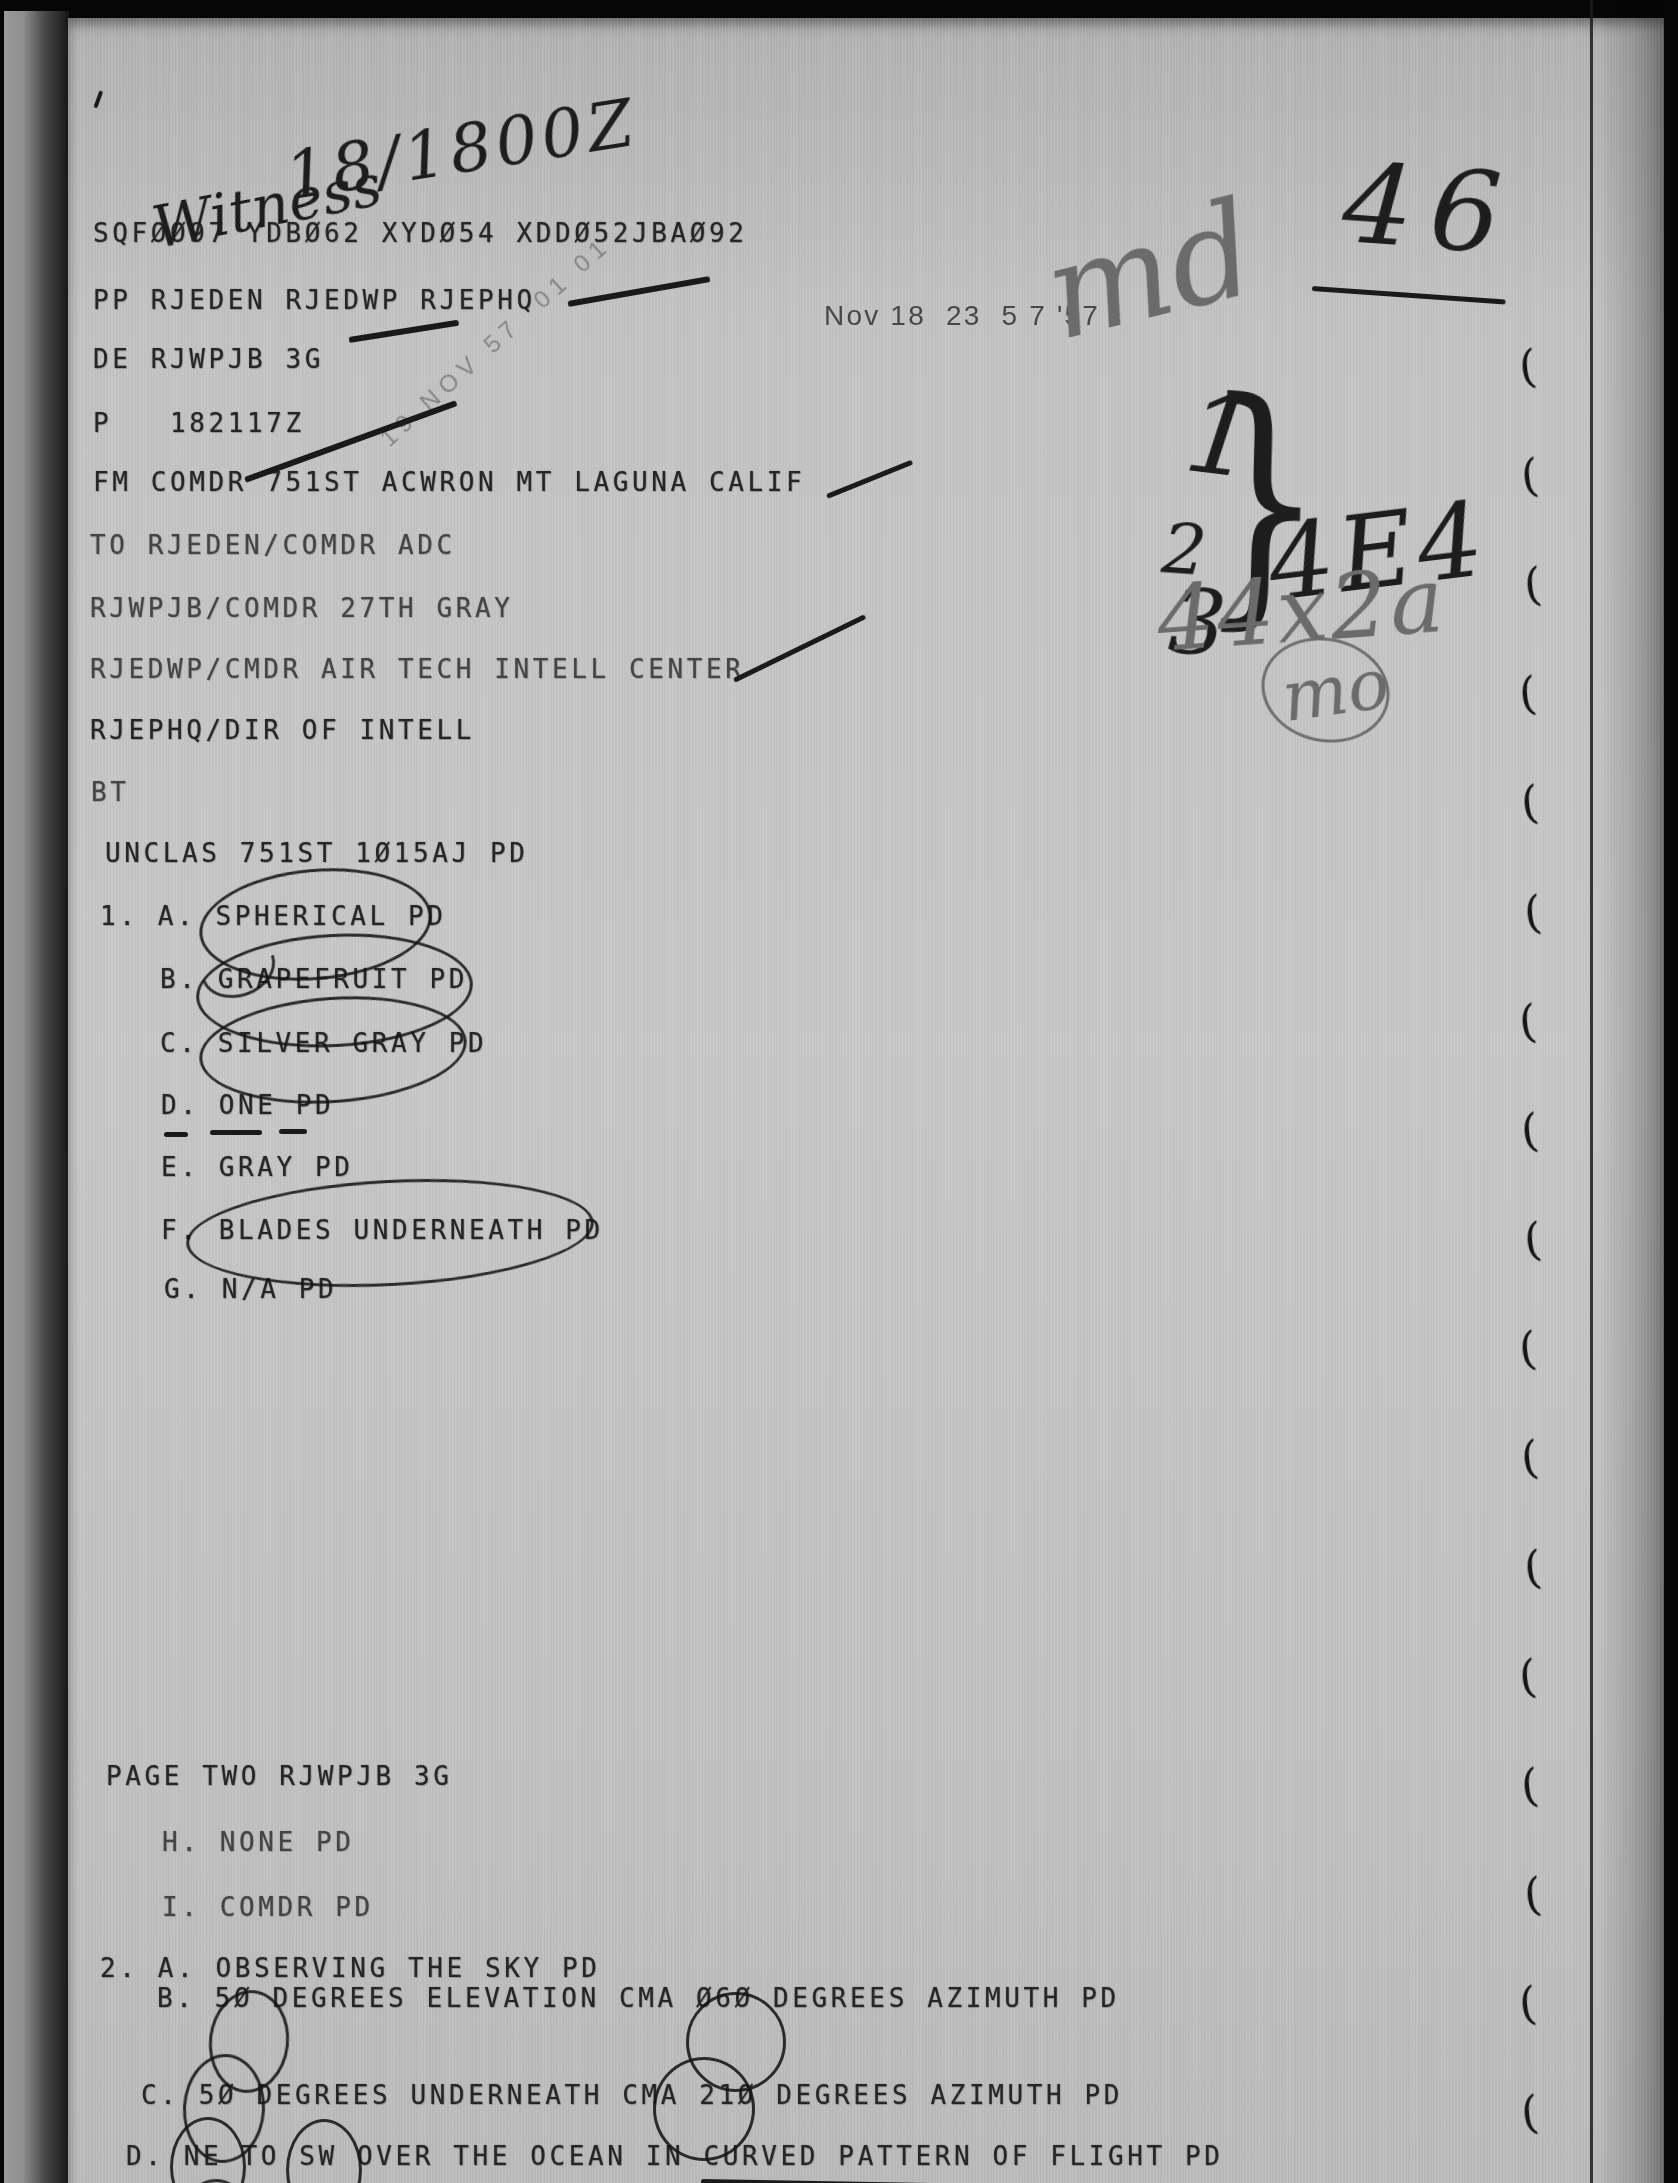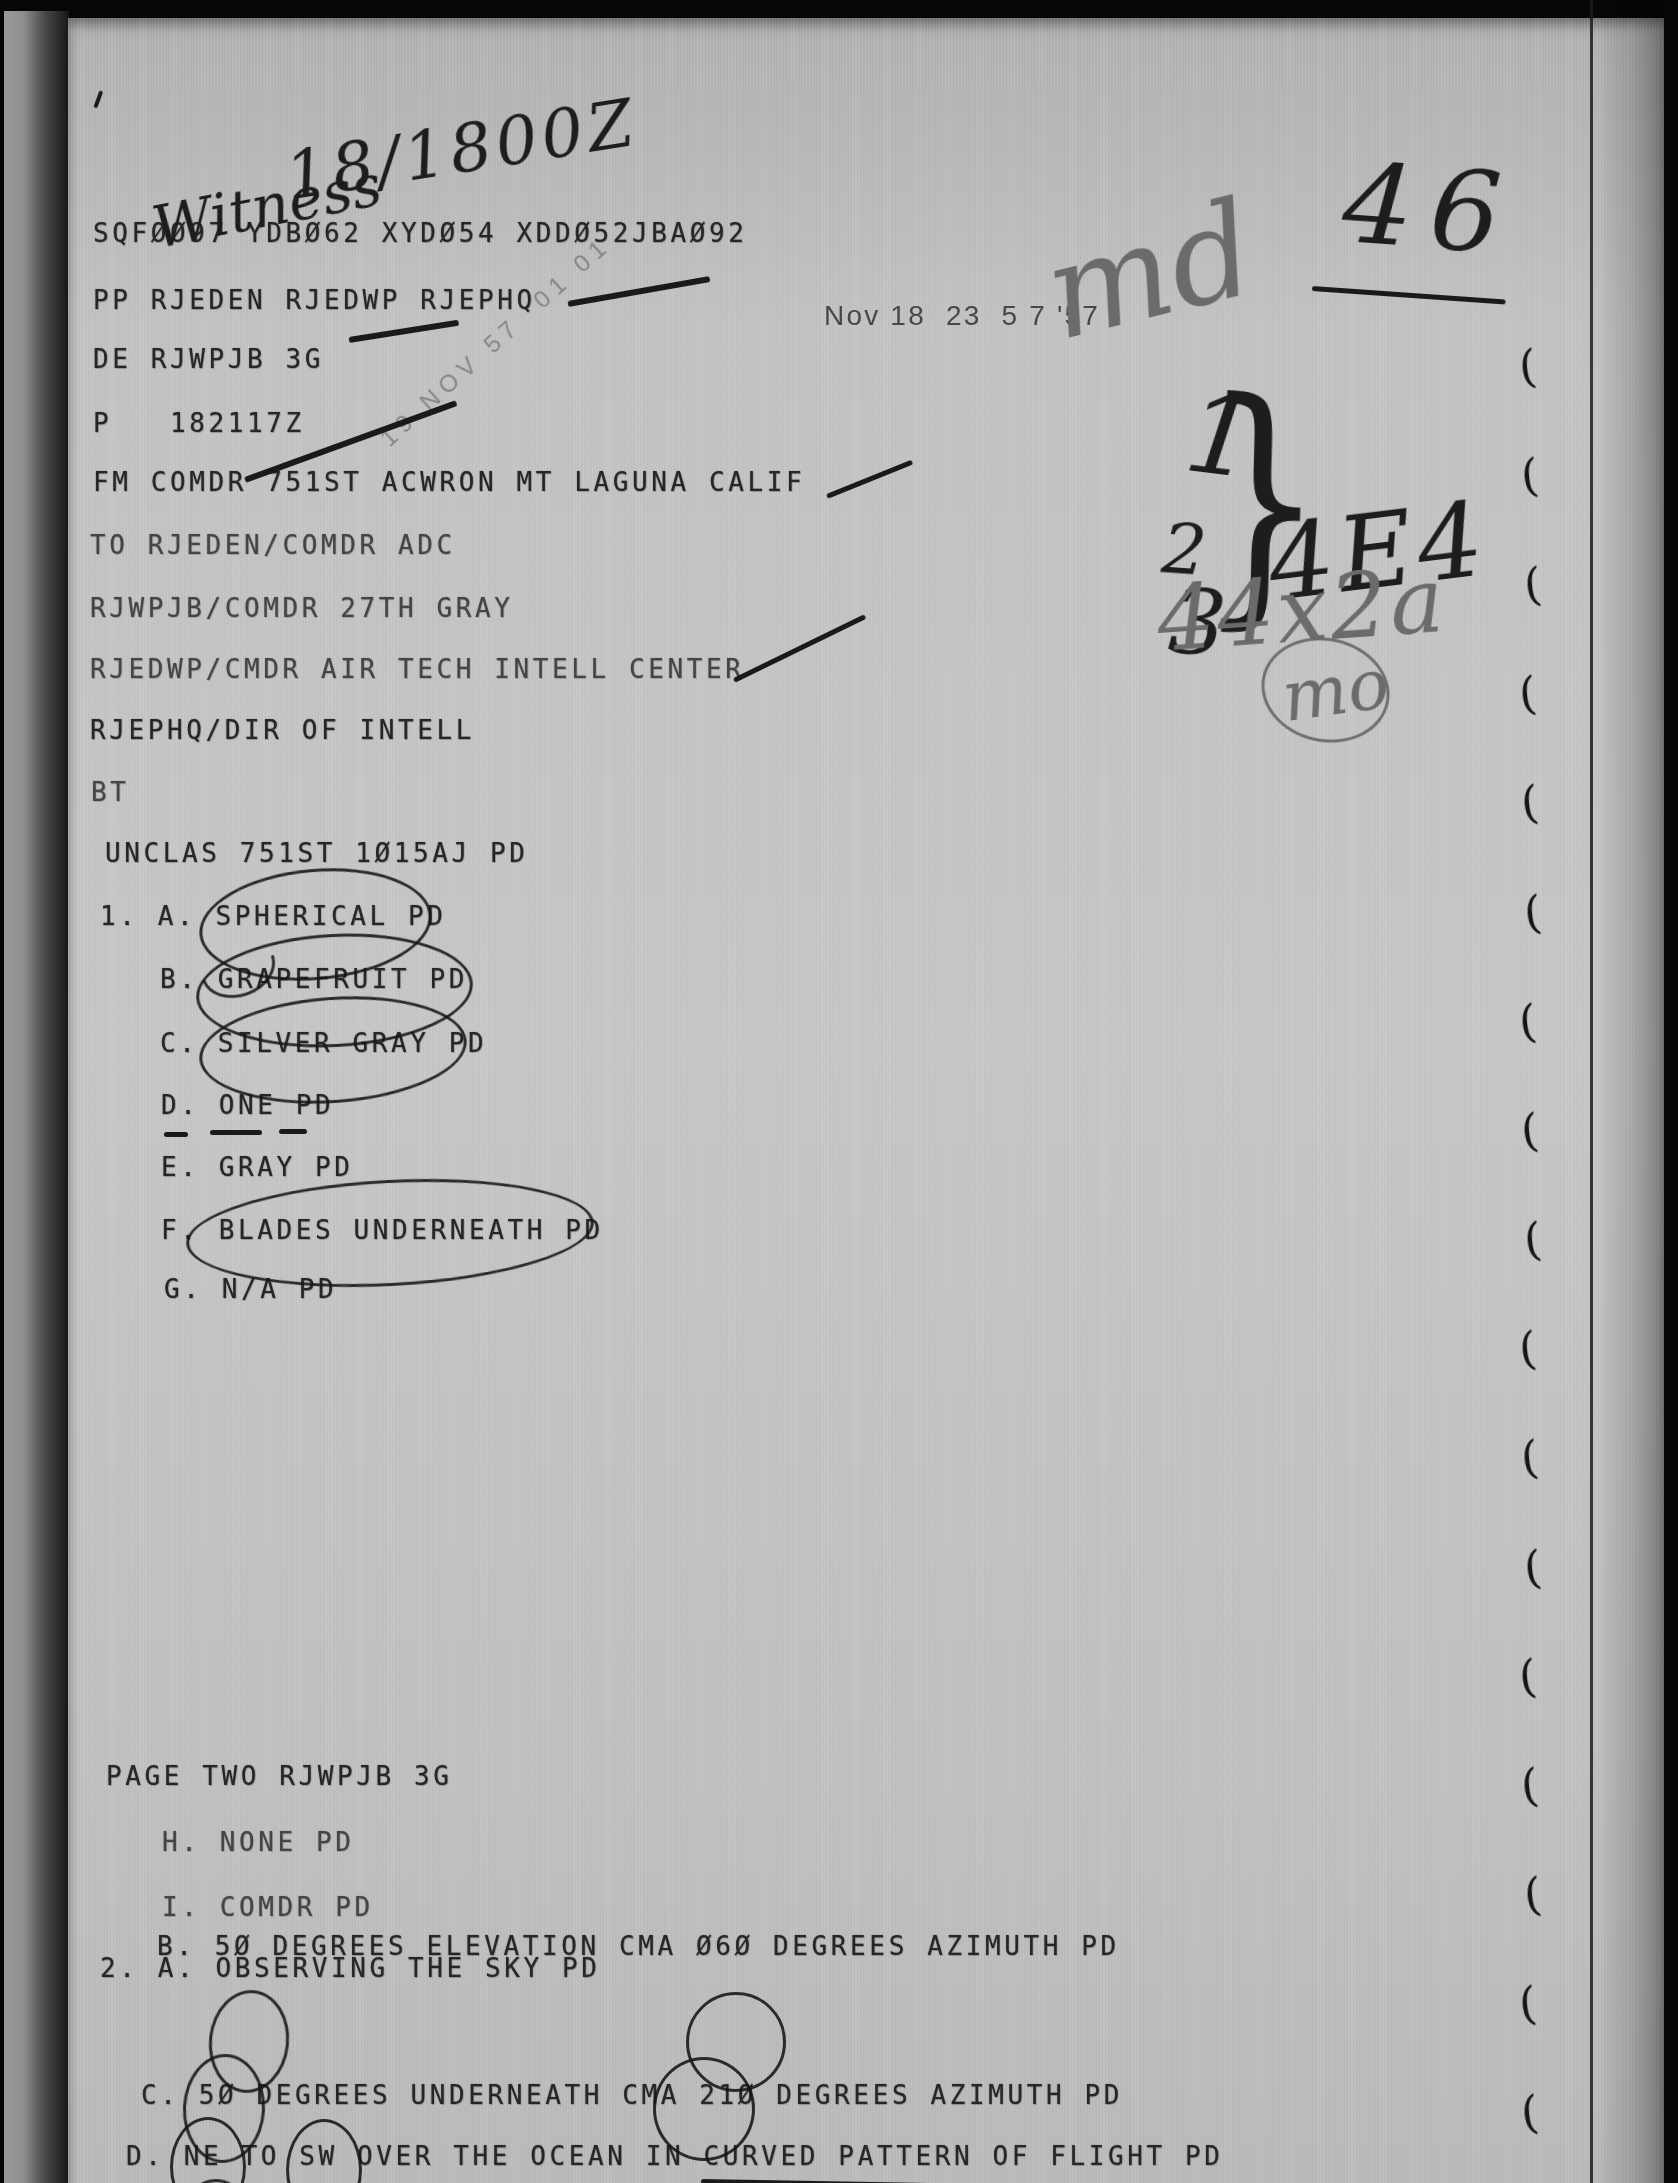--- a/index.html
+++ b/index.html
@@ -70,21 +70,21 @@
 <div class="t" style="left:160px;top:966px">B. GRAPEFRUIT PD</div>
 <div class="t" style="left:160px;top:1030px">C. SILVER GRAY PD</div>
 <div class="t" style="left:161px;top:1092px">D. ONE PD</div>
 <div class="t" style="left:161px;top:1154px">E. GRAY PD</div>
 <div class="t" style="left:161px;top:1217px">F. BLADES UNDERNEATH PD</div>
 <div class="t" style="left:164px;top:1276px">G. N/A PD</div>
 <div class="t" style="left:106px;top:1763px">PAGE TWO RJWPJB 3G</div>
 <div class="t light" style="left:162px;top:1829px">H. NONE PD</div>
 <div class="t light" style="left:162px;top:1894px">I. COMDR PD</div>
 <div class="t" style="left:100px;top:1955px">2. A. OBSERVING THE SKY PD</div>
-<div class="t" style="left:157px;top:1933px">B. 5Ø DEGREES ELEVATION CMA Ø6Ø DEGREES AZIMUTH PD</div>
+<div class="t" style="left:157px;top:1985px">B. 5Ø DEGREES ELEVATION CMA Ø6Ø DEGREES AZIMUTH PD</div>
 <div class="t" style="left:141px;top:2082px">C. 5Ø DEGREES UNDERNEATH CMA 21Ø DEGREES AZIMUTH PD</div>
 <div class="t" style="left:126px;top:2143px">D. NE TO SW OVER THE OCEAN IN CURVED PATTERN OF FLIGHT PD</div>
 
 <div class="hw" style="left:151px;top:172px;font-size:58px;transform:rotate(-11deg)">Witness</div>
 <div class="hw" style="left:284px;top:111px;font-size:66px;transform:rotate(-9deg);letter-spacing:4.4px">18/1800Z</div>
 <div class="hw" style="left:1343px;top:144px;font-size:111px;letter-spacing:16.6px;transform:rotate(4deg)">46</div>
 <div class="stroke" style="left:1312px;top:286px;width:194px;transform:rotate(4deg)"></div>
 <div class="hw pencil" style="left:1046px;top:194px;font-size:131px;transform:rotate(-14deg)">md</div>
 <div class="stamp" style="left:824px;top:300px;font-size:28px;letter-spacing:2.2px;opacity:.85">Nov 18  23  5 7 '57</div>
 <div class="stamp" style="left:384px;top:428px;font-size:24.5px;letter-spacing:6.5px;opacity:.42;transform:rotate(-42deg);transform-origin:left center">19 NOV 57  01 01</div>

